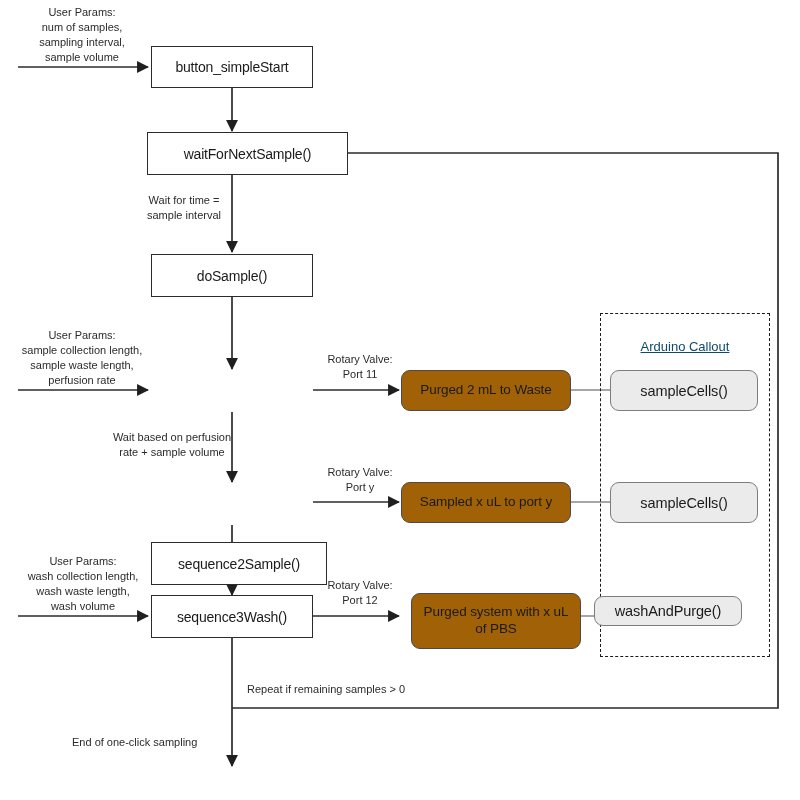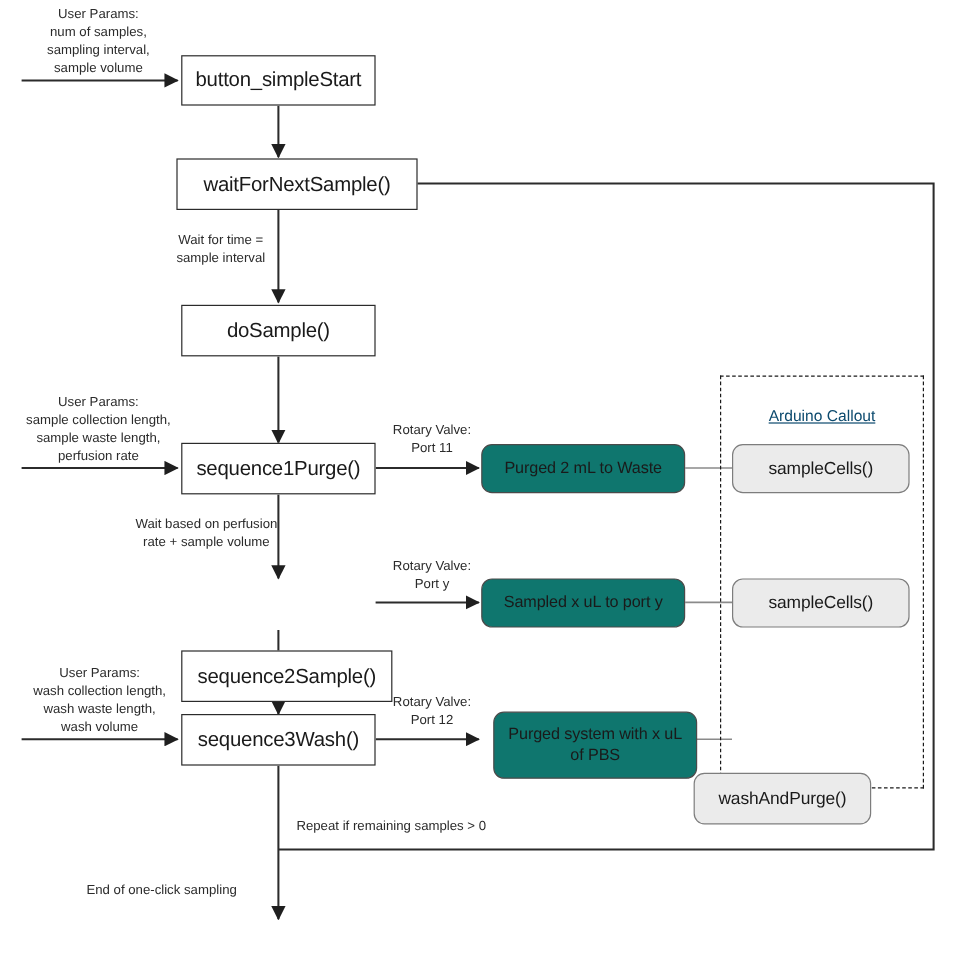--- a/index.html
+++ b/index.html
@@ -29,33 +29,33 @@
   
   .proc-box {
     position: absolute;
     box-sizing: border-box;
     border: 1.6px solid #2b2b2b;
     background: #ffffff;
     display: flex;
     align-items: center;
     justify-content: center;
     text-align: center;
-    font-size: 17px;
+    font-size: 14px;
     color: #1a1a1a;
     letter-spacing: -0.2px;
     z-index: 4;
   }
 
   
   .round-box {
     position: absolute;
     box-sizing: border-box;
     border: 1.6px solid #4a4a4a;
     border-radius: 9px;
-    background: #0f766e;
+    background: #a16207;
     display: flex;
     align-items: center;
     justify-content: center;
     text-align: center;
     font-size: 13.5px;
     line-height: 1.25;
     color: #1a1a1a;
     padding: 2px 6px;
     letter-spacing: -0.1px;
     z-index: 4;
@@ -162,37 +162,36 @@
   <div class="callout-frame" style="left:600px; top:313px; width:170px; height:344px;"></div>
 
   <div class="callout-title" style="left:600px; top:339px; width:170px;">Arduino Callout</div>
 
   <div class="proc-box" style="left:151px; top:46px; width:162px; height:42px;">button_simpleStart</div>
 
   <div class="proc-box" style="left:147px; top:132px; width:201px; height:43px;">waitForNextSample()</div>
 
   <div class="proc-box" style="left:151px; top:254px; width:162px; height:43px;">doSample()</div>
 
-  <div class="proc-box" style="left:151px; top:369px; width:162px; height:43px;">sequence1Purge()</div>
 
   <div class="proc-box" style="left:151px; top:498px; width:176px; height:43px;margin-top:44px;">sequence2Sample()</div>
 
   <div class="proc-box" style="left:151px; top:595px; width:162px; height:43px;">sequence3Wash()</div>
 
   <div class="round-box" style="left:401px; top:370px; width:170px; height:41px;">Purged 2 mL to Waste</div>
 
   <div class="round-box" style="left:401px; top:482px; width:170px; height:41px;">Sampled x uL to port y</div>
 
   <div class="round-box" style="left:411px; top:593px; width:170px; height:56px;">Purged system with x uL of PBS</div>
 
   <div class="gray-box" style="left:610px; top:370px; width:148px; height:41px;">sampleCells()</div>
 
   <div class="gray-box" style="left:610px; top:482px; width:148px; height:41px;">sampleCells()</div>
 
-  <div class="gray-box" style="left:578px; top:596px; width:148px; height:43px;margin-top:48px;">washAndPurge()</div>
+  <div class="gray-box" style="left:594px; top:596px; width:148px; height:30px;">washAndPurge()</div>
 
   <div class="note left-note" style="left:8px; top:5px; width:148px;">User Params:
 num of samples,
 sampling interval,
 sample volume</div>
 
   <div class="note left-note" style="left:3px; top:328px; width:158px;">User Params:
 sample collection length,
 sample waste length,
 perfusion rate</div>

